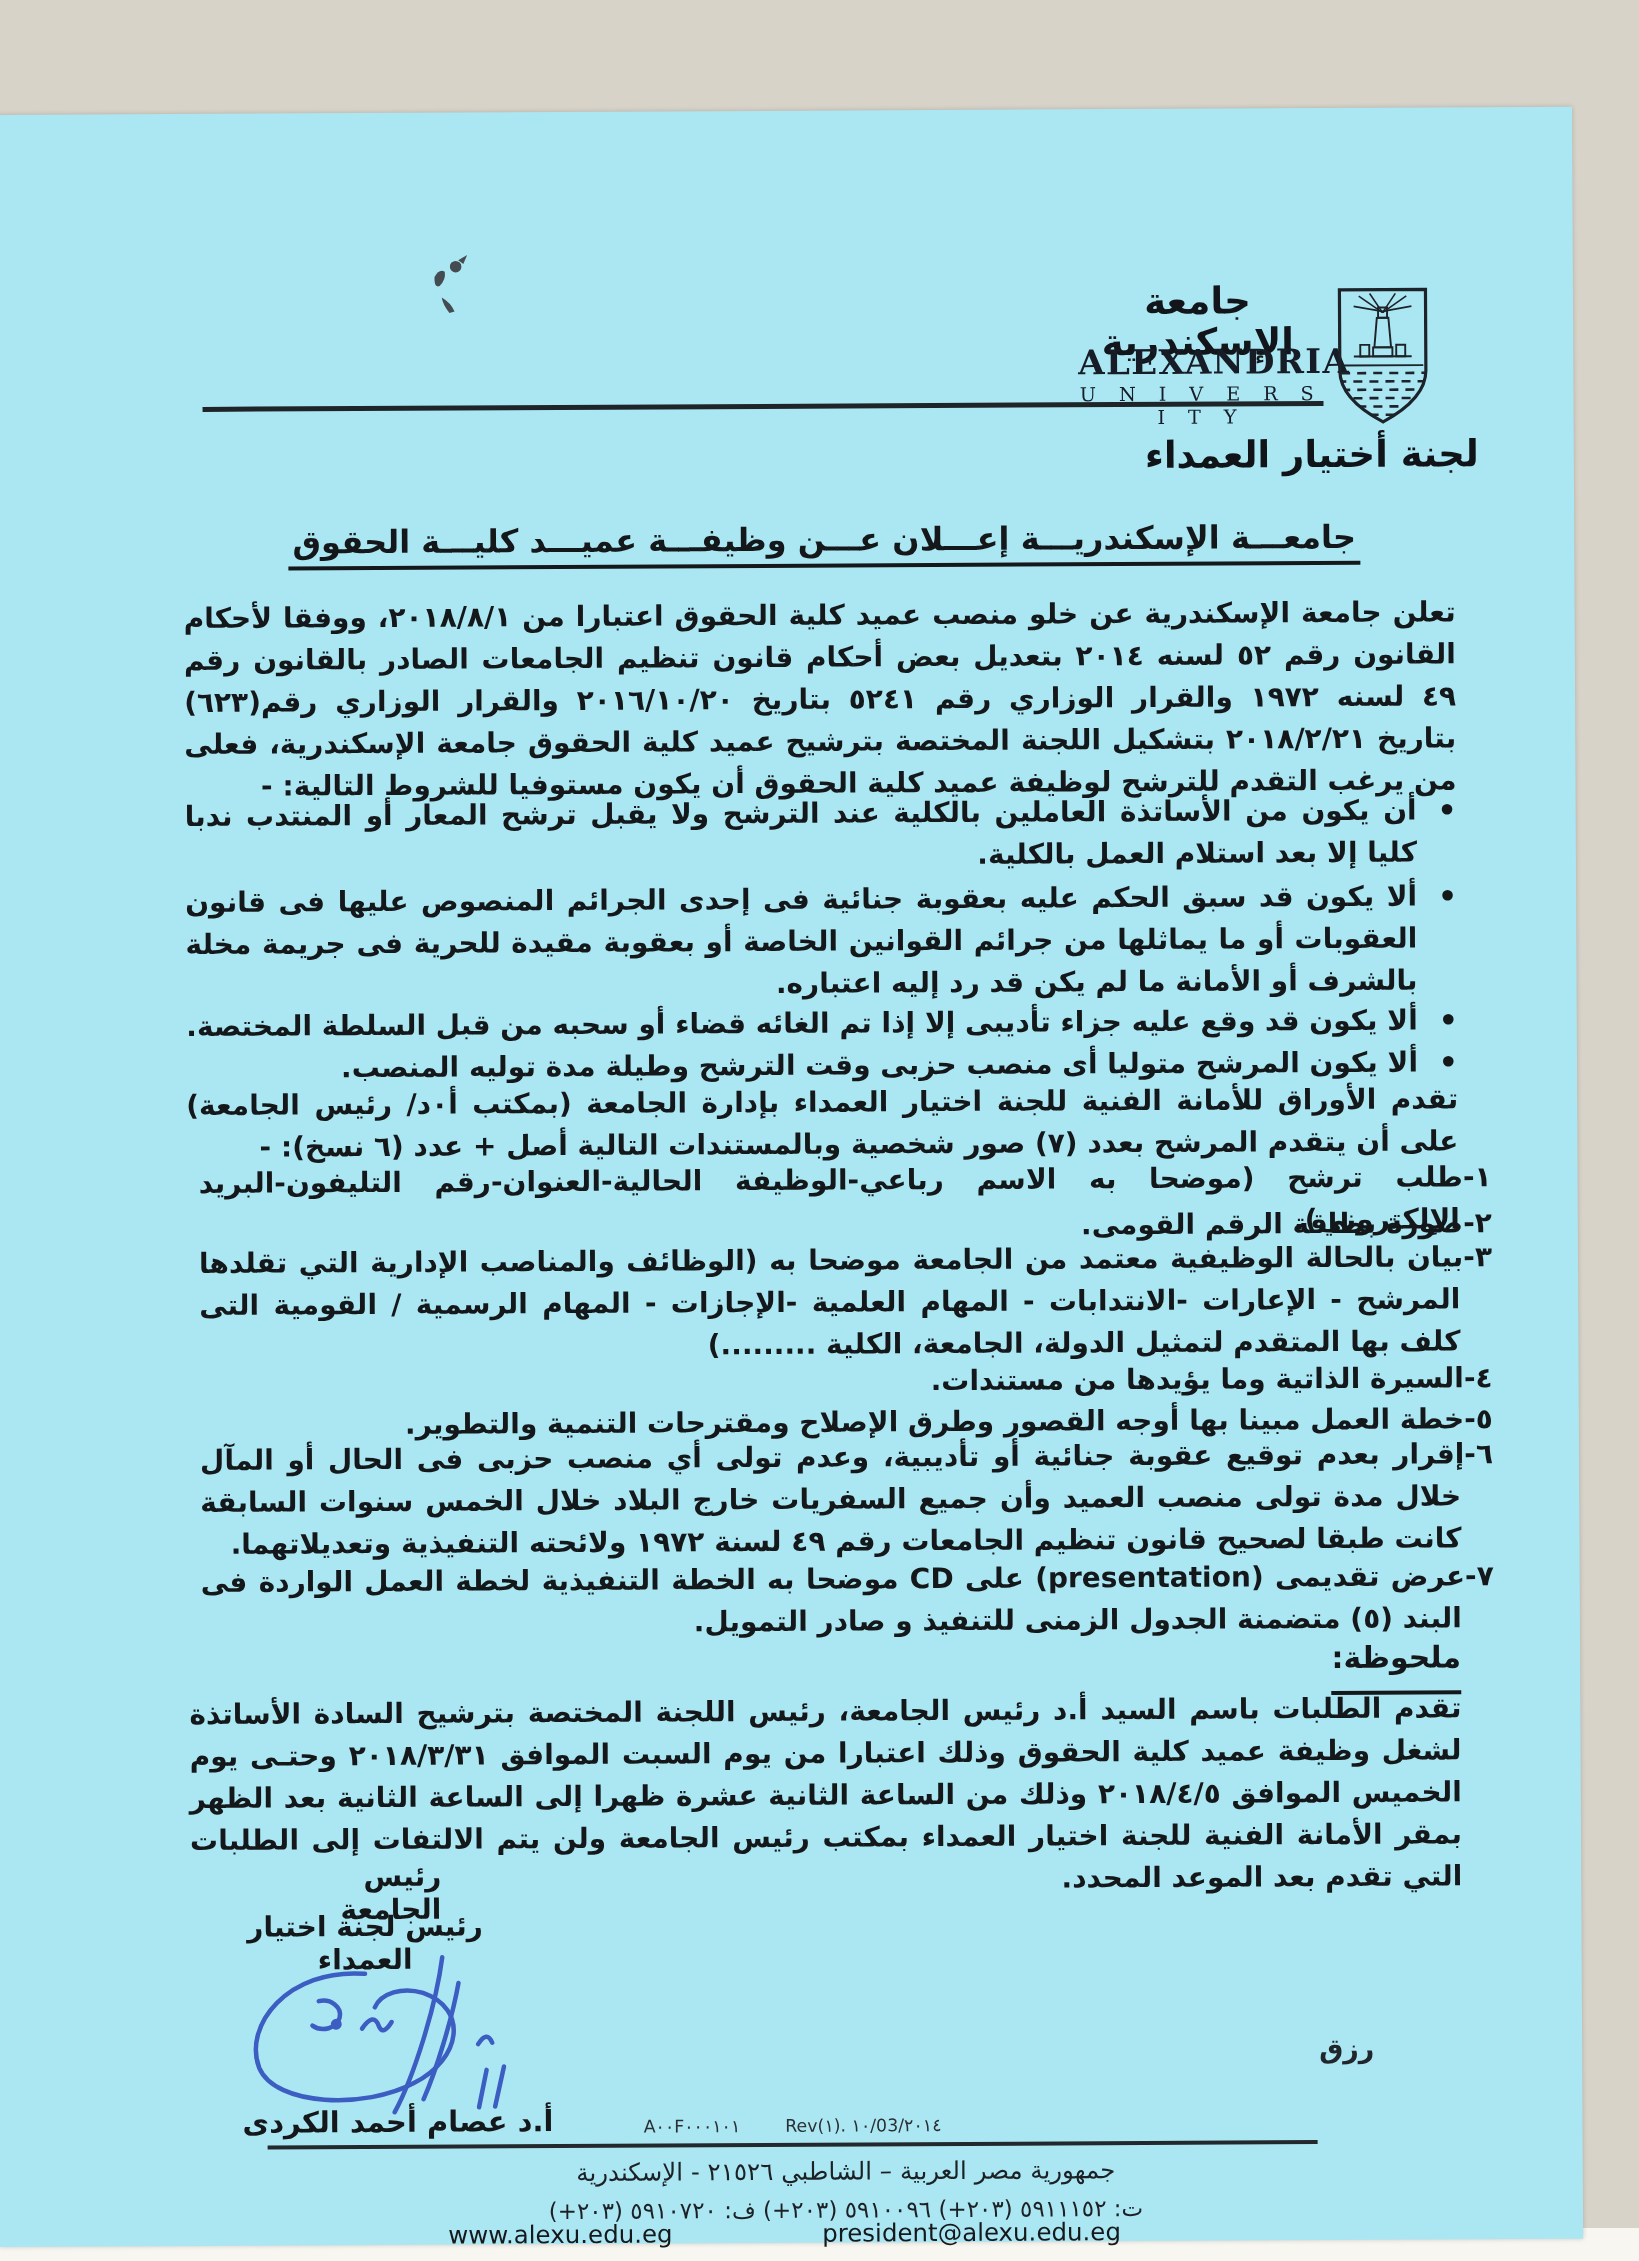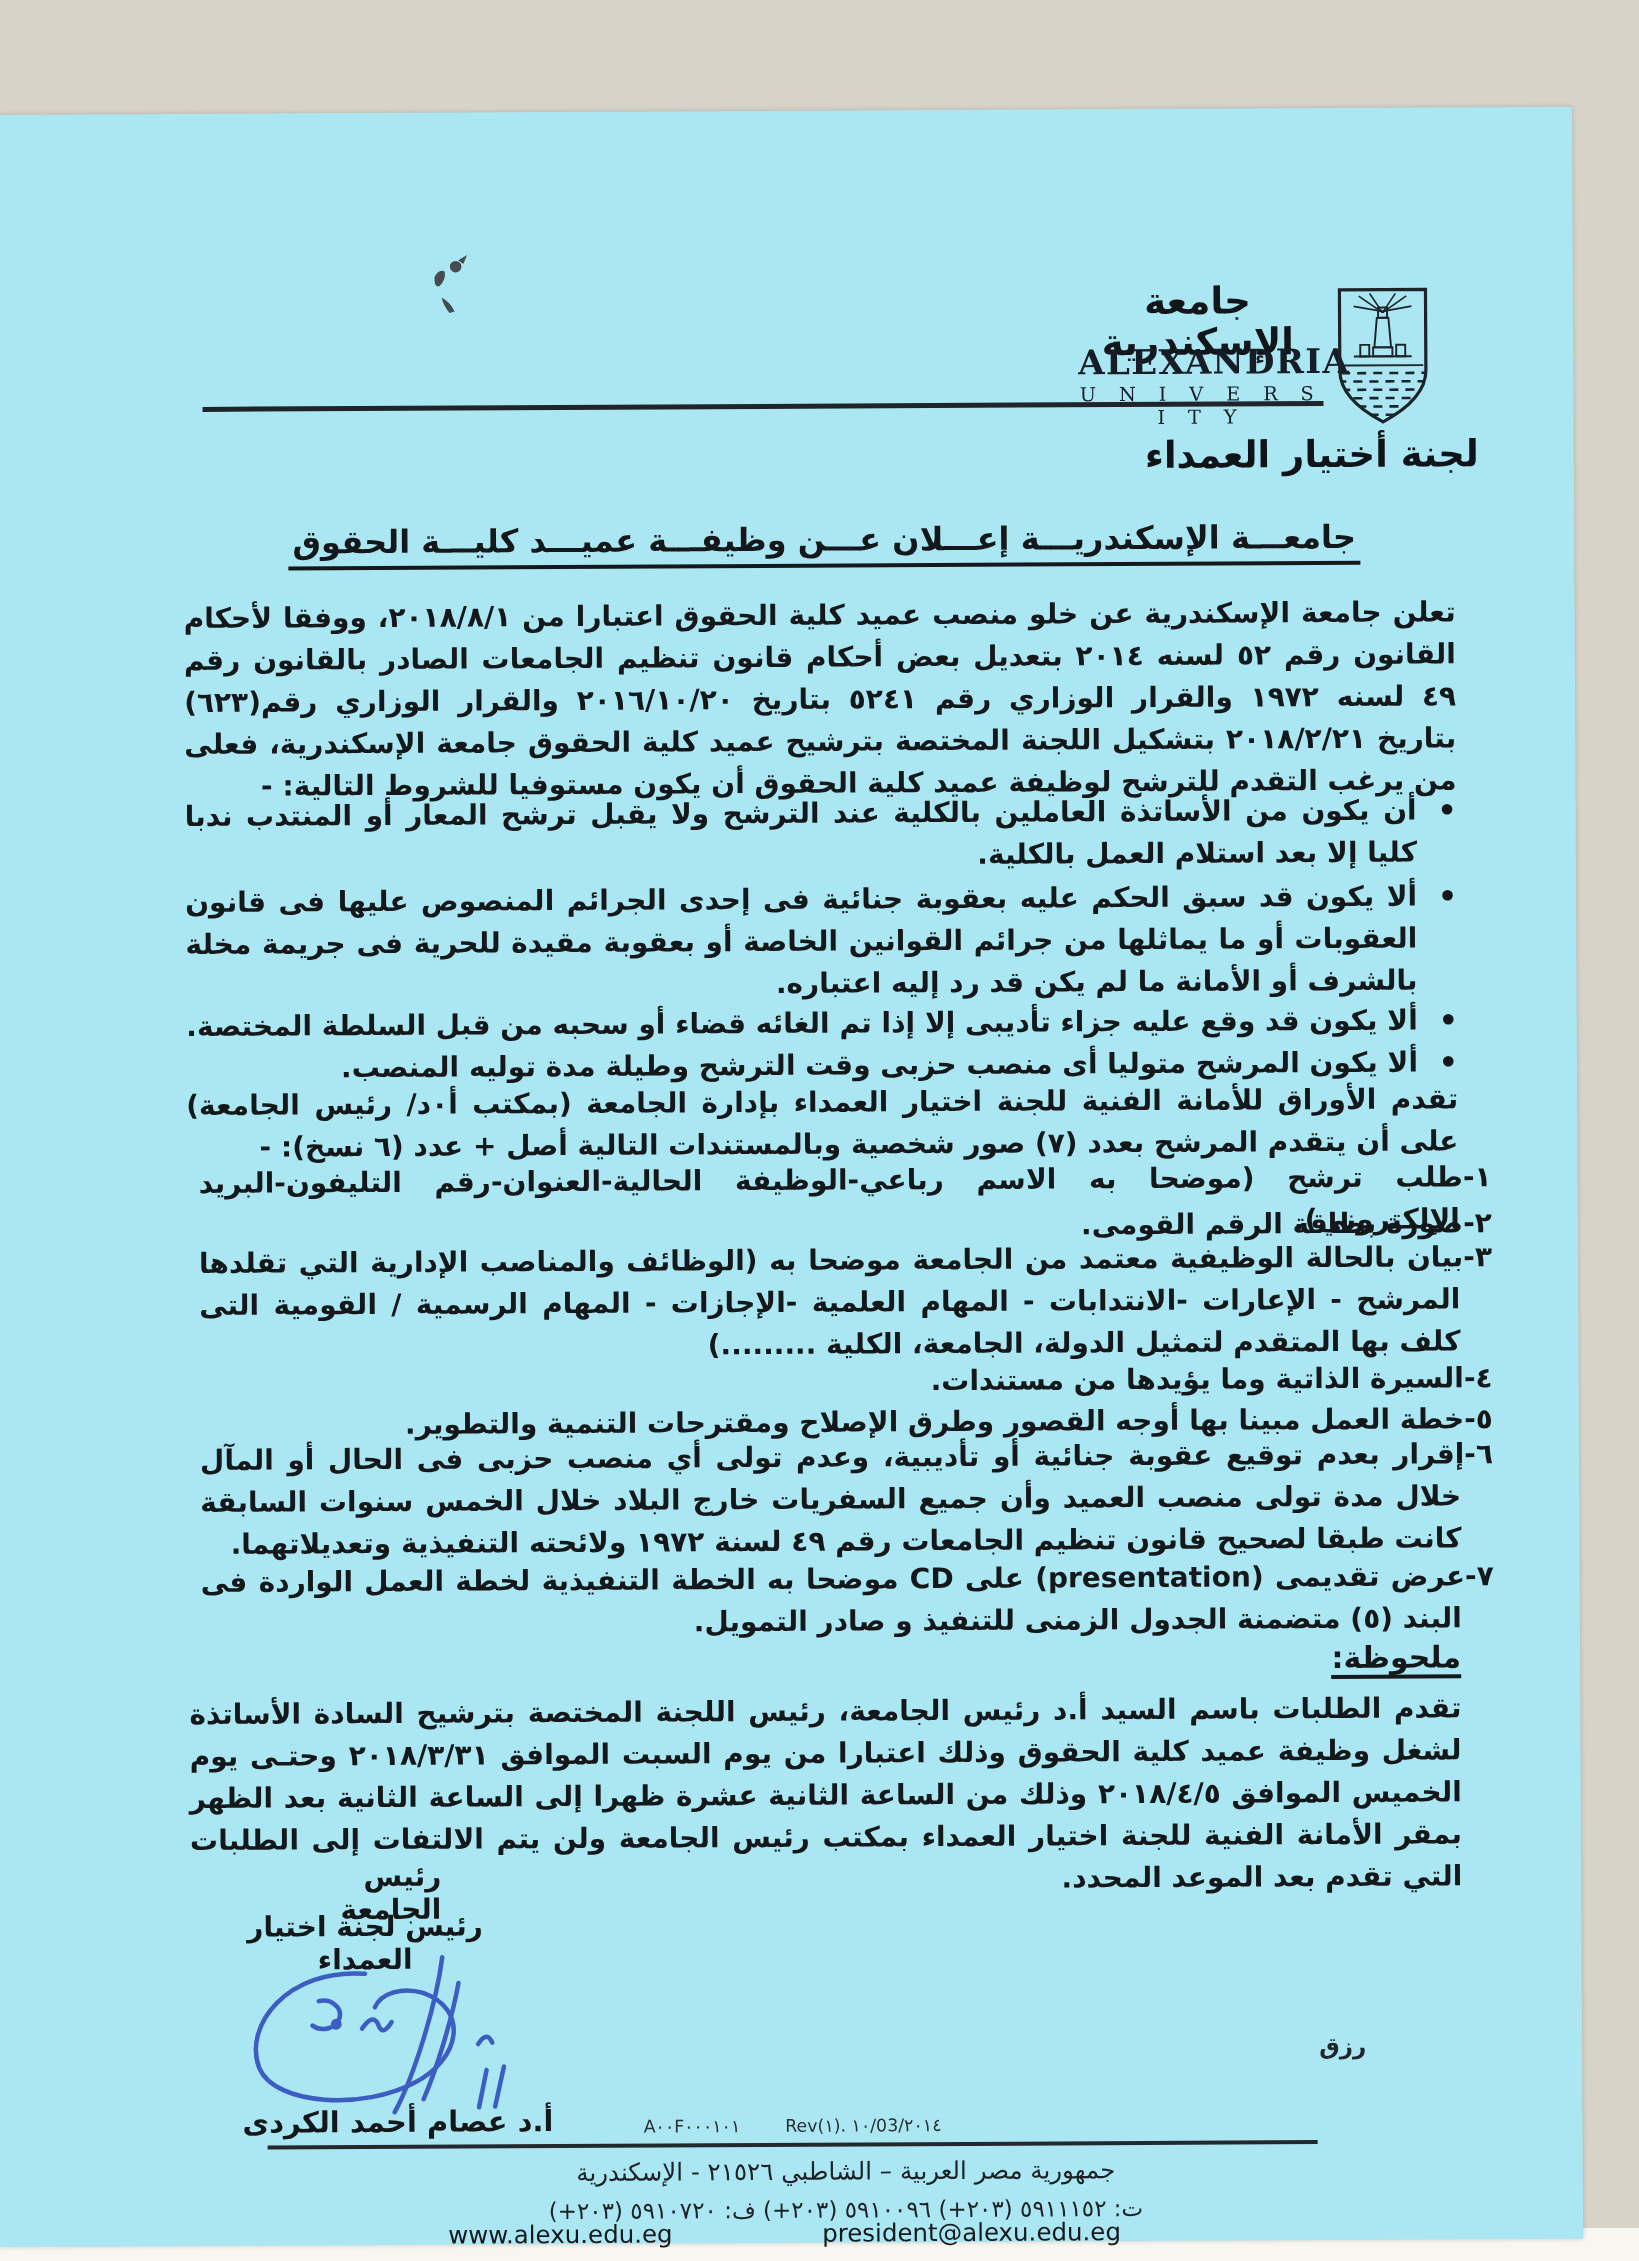--- a/index.html
+++ b/index.html
@@ -34,28 +34,28 @@
   .intro{left:193px;top:484px;width:1272px;}
   .bullet-row{left:193px;width:1272px;display:flex;direction:rtl;}
   .bullet-row .dot{flex:0 0 40px;font-size:30px;line-height:42px;}
   .bullet-row .btxt{flex:1;}
   .b1{top:682px;} .b2{top:768px;} .b3{top:892px;} .b4{top:934px;}
   .para2{left:193px;top:971px;width:1272px;}
   .docitem{left:205px;width:1261px;padding-right:32px;text-indent:-32px;}
   .d1{top:1049px;} .d2{top:1095px;} .d3{top:1129px;} .d4{top:1250px;}
   .d5{top:1291px;} .d6{top:1326px;} .d7{top:1448px;}
   .note-h{left:193px;top:1532px;width:1272px;direction:rtl;font-size:30px;font-weight:bold;}
-  .note-h span{border-bottom:4.5px solid #15181a;padding-bottom:0;}
+  .note-h span{border-bottom:4.5px solid #15181a;padding-bottom:16px;}
   .note-b{left:193px;top:1580px;width:1272px;}
   
   .sig-t1{left:277px;top:1747px;width:167px;text-align:right;font-size:28px;font-weight:bold;direction:rtl;}
   .sig-t2{left:213px;top:1797px;width:309px;text-align:center;font-size:28px;font-weight:bold;direction:rtl;}
   .sig-svg{left:232px;top:1835px;}
   .sig-name{left:232px;top:1992px;width:335px;text-align:center;font-size:29px;font-weight:bold;direction:rtl;}
-  .rizk{left:1321px;top:1925px;font-size:23px;font-weight:bold;direction:rtl;color:#20262b;}
+  .rizk{left:1321px;top:1925px;font-size:27px;font-weight:bold;direction:rtl;color:#20262b;}
   
   .doc-code{left:269px;top:2005px;width:1050px;text-align:center;font-size:17.4px;color:#2a2f33;direction:ltr;}
   .doc-code .gap{display:inline-block;width:45px;}
   .footer-rule{left:269px;top:2032px;width:1050px;height:3.9px;background:#23282c;}
   .address{left:322px;top:2046px;width:1050px;text-align:center;direction:rtl;font-size:24.5px;color:#1c2125;}
   .phones{left:322px;top:2086px;width:1050px;text-align:center;direction:rtl;font-size:23px;color:#1c2125;}
   .links{left:269px;top:2108px;width:1050px;height:39px;}
   .links .web{position:absolute;left:180px;top:0;font-size:24.5px;color:#16191c;}
   .links .mail{position:absolute;left:554px;top:0;font-size:24.5px;color:#16191c;}
 </style>

